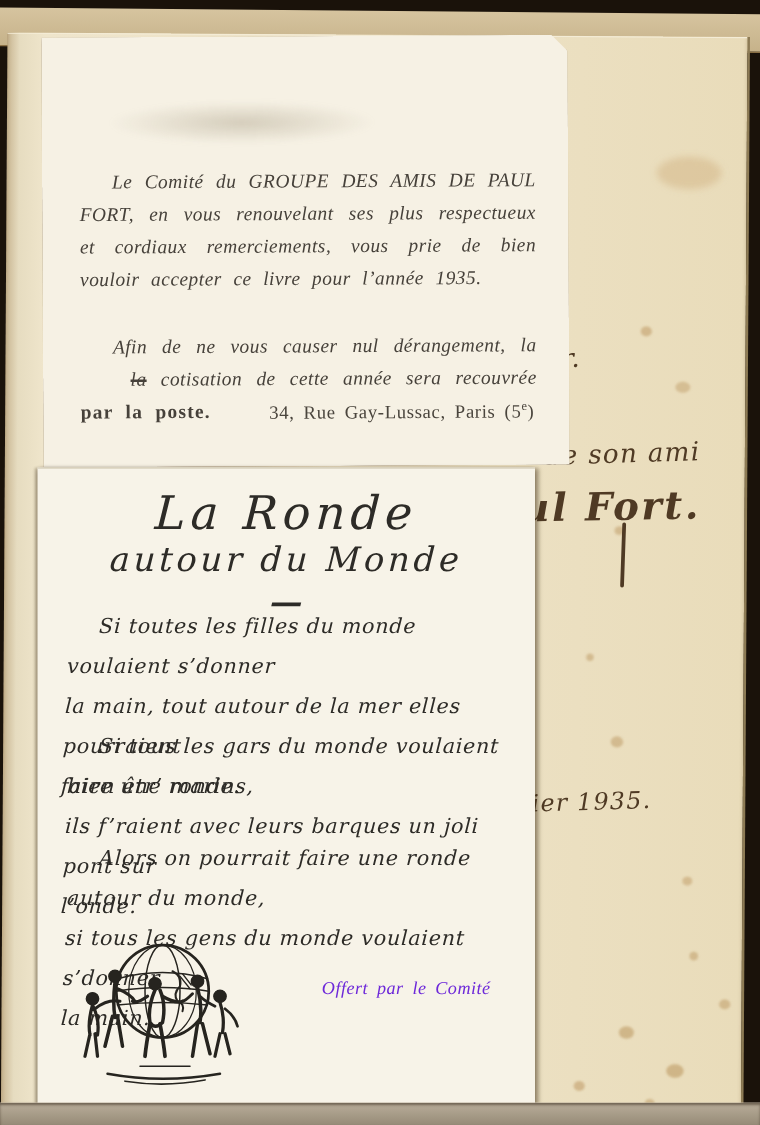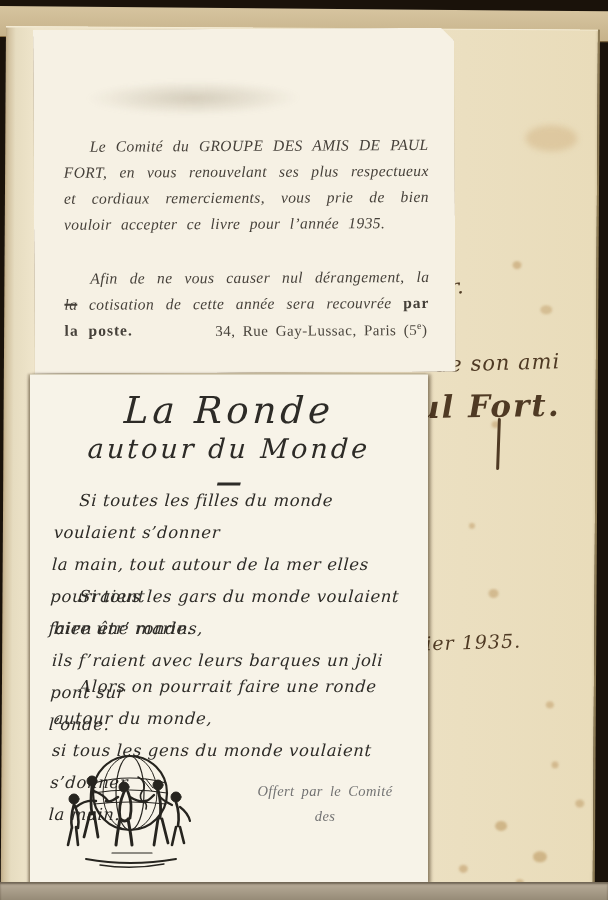--- a/index.html
+++ b/index.html
@@ -48,21 +48,21 @@
     background:radial-gradient(ellipse at center,rgba(150,138,112,.35),rgba(150,138,112,0) 72%);
     filter:blur(2px);
   }
   .card1 .ptext{
     position:absolute;left:30px;right:26px;margin:0;
     font-style:italic;font-size:15.5px;line-height:26px;
     color:#46413a;text-align:justify;word-spacing:5px;letter-spacing:.4px;
   }
   .c1p1{top:104px;text-indent:26px;}
   .c1p2{top:236px;text-indent:26px;}
-  .c1p2 s{text-decoration-thickness:2px;}
+  .c1p2 s{text-decoration-thickness:2px;margin-left:40px;}
   .c1p2 b{font-style:normal;font-weight:bold;letter-spacing:1px;}
   .c1addr{
     position:absolute;right:28px;top:292px;margin:0;
     font-size:15px;color:#4a453d;letter-spacing:.5px;word-spacing:3px;
   }
   .c1addr sup{font-size:10px;}
   
   .card2{
     position:absolute;left:30px;top:374px;width:398px;height:508px;
     background:#f7f3e8;
@@ -76,21 +76,21 @@
   .c2-title1{position:absolute;left:0;top:14px;width:100%;text-align:center;font-size:37px;letter-spacing:4px;}
   .c2-title2{position:absolute;left:0;top:58px;width:100%;text-align:center;font-size:27px;letter-spacing:3px;}
   .c2-divider{position:absolute;left:186px;top:92px;font-size:26px;font-weight:bold;}
   .stanza{position:absolute;left:22px;right:14px;font-size:16.5px;line-height:32px;letter-spacing:.6px;}
   .stanza .l1{text-indent:24px;}
   .st1{top:110px;} .st2{top:206px;} .st3{top:296px;}
   .illu{position:absolute;left:22px;top:366px;width:150px;height:132px;}
   .offert{
     position:absolute;left:205px;top:404px;width:180px;
     text-align:center;font-style:italic;font-size:14.5px;line-height:25px;
-    color:#737373;word-spacing:3px;letter-spacing:.4px;
+    color:#6d28d9;word-spacing:3px;letter-spacing:.4px;
   }
   
   .bottom-strip{
     position:absolute;left:0;top:882px;width:608px;height:18px;
     background:linear-gradient(#baae9b,#968b77);
     box-shadow:inset 0 2px 2px rgba(40,28,14,.5);
   }
 </style>
 </head>
 <body>
@@ -184,18 +184,17 @@
         <path d="M106 49 q4 14 2 28 M106 78 l-4 26 m8 -26 l6 24" stroke-width="2.8"></path>
         <path d="M102 54 q-6 6 -8 6" stroke-width="2.4"></path>
         <circle cx="124" cy="56" r="5" fill="#26241f"></circle>
         <path d="M124 61 q4 12 2 24 M124 86 l-4 18 m8 -18 l4 16" stroke-width="2.6"></path>
         <path d="M120 64 q-8 -4 -12 -8 M128 66 q8 6 10 14" stroke-width="2.2"></path>
       </g>
     </svg>
 
     <div class="offert">
       <div>Offert par le Comité</div>
-      <div>des</div>
     </div>
   </div>
 
   <div class="bottom-strip"></div>
 </div>
 
 </body></html>

